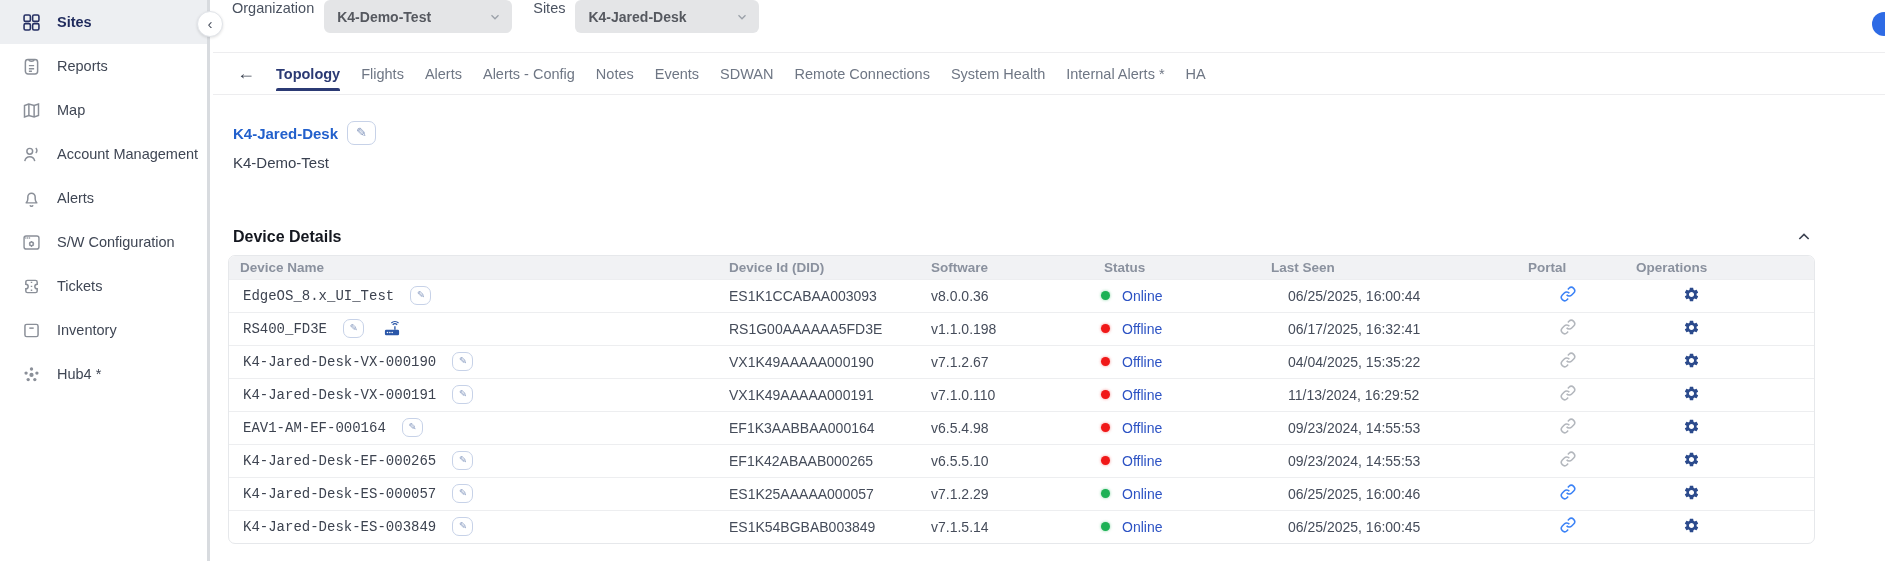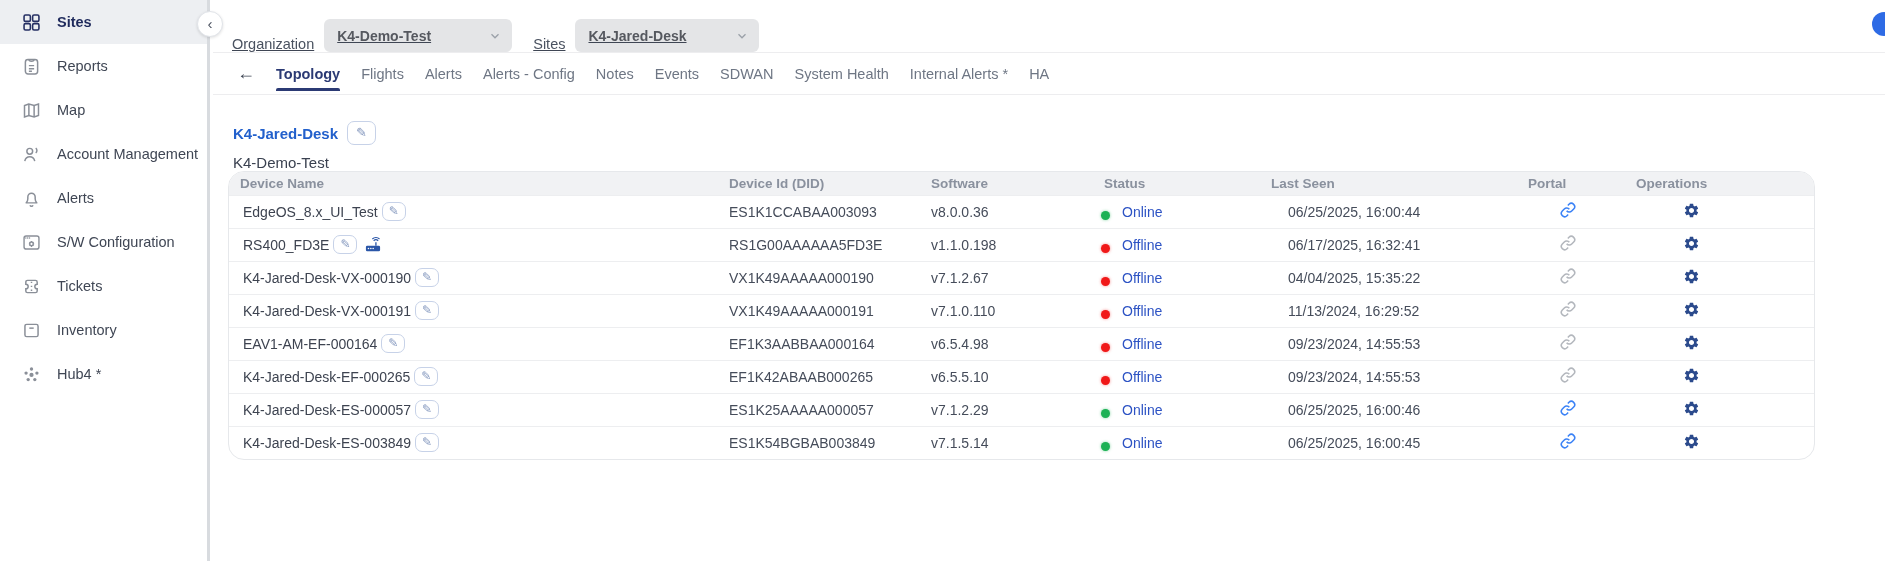--- a/index.html
+++ b/index.html
@@ -18,22 +18,22 @@
   .sicon svg { width:21px; height:21px; }
 
   .collapse-btn { position:absolute; left:197px; top:11px; width:26px; height:26px;
                   border-radius:50%; background:#fff; border:1px solid #e1e4e9;
                   box-shadow:0 1px 3px rgba(0,0,0,.12); z-index:5; display:flex;
                   align-items:center; justify-content:center; font-size:15px;
                   color:#4b5260; cursor:pointer; line-height:1; padding-bottom:2px; }
 
   
   .topbar { position:absolute; left:213px; right:0; top:0; height:53px;
-            border-bottom:1px solid #ededef; display:flex; align-items:flex-end;
-            padding-left:19px; background:#fff;text-decoration:underline; }
+            border-bottom:1px solid #ededef; display:flex; align-items:flex-start;
+            padding-left:19px; background:#fff; }
   .tb-label { font-size:14.5px; color:#4a5260; }
   .dropdown { height:33px; background:#e4e5e7; border-radius:6px; display:flex;
               align-items:center; justify-content:space-between; padding:0 10px 0 13px;
               margin-left:10px; cursor:pointer; }
   .dd-org { width:188px; } .dd-site { width:184px; margin-right:0; }
   .dd-val { font-size:14px; font-weight:600; color:#55585f; }
   .dd-chev { color:#9aa0a8; display:flex; }
   .tb-sites-label { margin-left:21px; }
   .user-bubble { position:absolute; right:-11px; top:12px; width:24px; height:24px;
                  border-radius:50%; background:#2e6be5; }
@@ -59,36 +59,36 @@
                font-size:12px; color:#8296bd; padding:2px 6px 3px; line-height:1;
                cursor:pointer; display:inline-flex; align-items:center; }
   .edit-pill.big { padding:4px 8px 5px; font-size:13px; }
   .site-sub { font-size:15px; color:#3a4150; margin-top:9px; }
 
   .dd-head { margin:57px 0 9px 5px; display:flex; align-items:center;
              justify-content:space-between; padding-right:73px; }
   .dd-title { font-size:16px; font-weight:700; color:#14171f; }
   .panel-collapse { color:#3a4150; cursor:pointer; display:flex; }
 
-  .card { width:1587px; border:1px solid #e6e8eb; border-radius:16px; overflow:hidden;
+  .card { width:1587px; border:1px solid #e6e8eb; border-radius:7px; overflow:hidden;
           background:#fff; }
   table { border-collapse:collapse; table-layout:fixed; width:1585px; }
   thead th { background:#f1f2f4; height:23px; font-size:13.5px; font-weight:600;
              color:#8a919e; text-align:left; }
   tbody td { height:33px; font-size:14px; color:#454c5a; border-top:1px solid #edeef0; }
   th.c-name { padding-left:11px; }  td.c-name { padding-left:14px; color:#3d4350; }
   th.c-did,  td.c-did  { padding-left:10px; }
   th.c-sw,   td.c-sw   { padding-left:10px; }
   th.c-st { padding-left:13px; } td.c-st { padding-left:10px; }
   th.c-ls { padding-left:5px; }  td.c-ls { padding-left:22px; }
   th.c-po { padding-left:7px;margin-top:8px; }  td.c-po { padding-left:39px; }
   th.c-op { padding-left:8px; }  td.c-op { padding-left:55px; }
 
-  .name-cell { display:flex; align-items:center; gap:4px; }
-  .status-cell { display:flex; align-items:flex-end; gap:12px; }
+  .name-cell { display:flex; align-items:center; gap:16px;font-family:Liberation Mono, monospace; }
+  .status-cell { display:flex; align-items:center; gap:12px; }
   .dot { width:9px; height:9px; border-radius:50%; display:inline-block; }
   .dot.on  { background:#1db155; box-shadow:0 0 3px rgba(29,177,85,.55); }
   .dot.off { background:#f01818; box-shadow:0 0 3px rgba(240,24,24,.5); }
   .status-link { color:#2d53c4; cursor:pointer; }
   .portal-link { display:inline-flex; cursor:pointer; }
   .portal-link.on  { color:#3b82f6; }
   .portal-link.off { color:#b3b7bd; }
   .gear-btn { display:inline-flex; color:#2b4a8c; cursor:pointer; }
   .router-ic { display:inline-flex; color:#2a56a8; margin-left:2px; }
 </style>
@@ -217,37 +217,46 @@
 
 <nav class="tabbar">
   <span class="back-arrow">←</span>
   <span class="tab active">Topology</span>
   <span class="tab">Flights</span>
   <span class="tab">Alerts</span>
   <span class="tab">Alerts - Config</span>
   <span class="tab">Notes</span>
   <span class="tab">Events</span>
   <span class="tab">SDWAN</span>
+  <span class="tab">Remote Connections</span>
   <span class="tab">System Health</span>
   <span class="tab">Internal Alerts *</span>
   <span class="tab">HA</span>
 </nav>
 
 <main class="main">
 
   <div class="site-block">
     <div class="site-name-row">
       <span class="site-name">K4-Jared-Desk</span>
       <span class="edit-pill big">
         <span>✎</span>
       </span>
     </div>
     <div class="site-sub">K4-Demo-Test</div>
   </div>
 
+  <div class="dd-head">
+    <span class="dd-title">Device Details</span>
+    <span class="panel-collapse">
+      <svg width="16" height="16" viewBox="0 0 24 24" fill="none" stroke="currentColor" stroke-width="2.4">
+          <path d="M5 15l7-7 7 7"></path>
+        </svg>
+    </span>
+  </div>
 
   <div class="card">
     <table>
       <colgroup>
         <col style="width:490px">
           <col style="width:202px">
           <col style="width:170px">
         <col style="width:175px">
           <col style="width:255px">
           <col style="width:107px">

